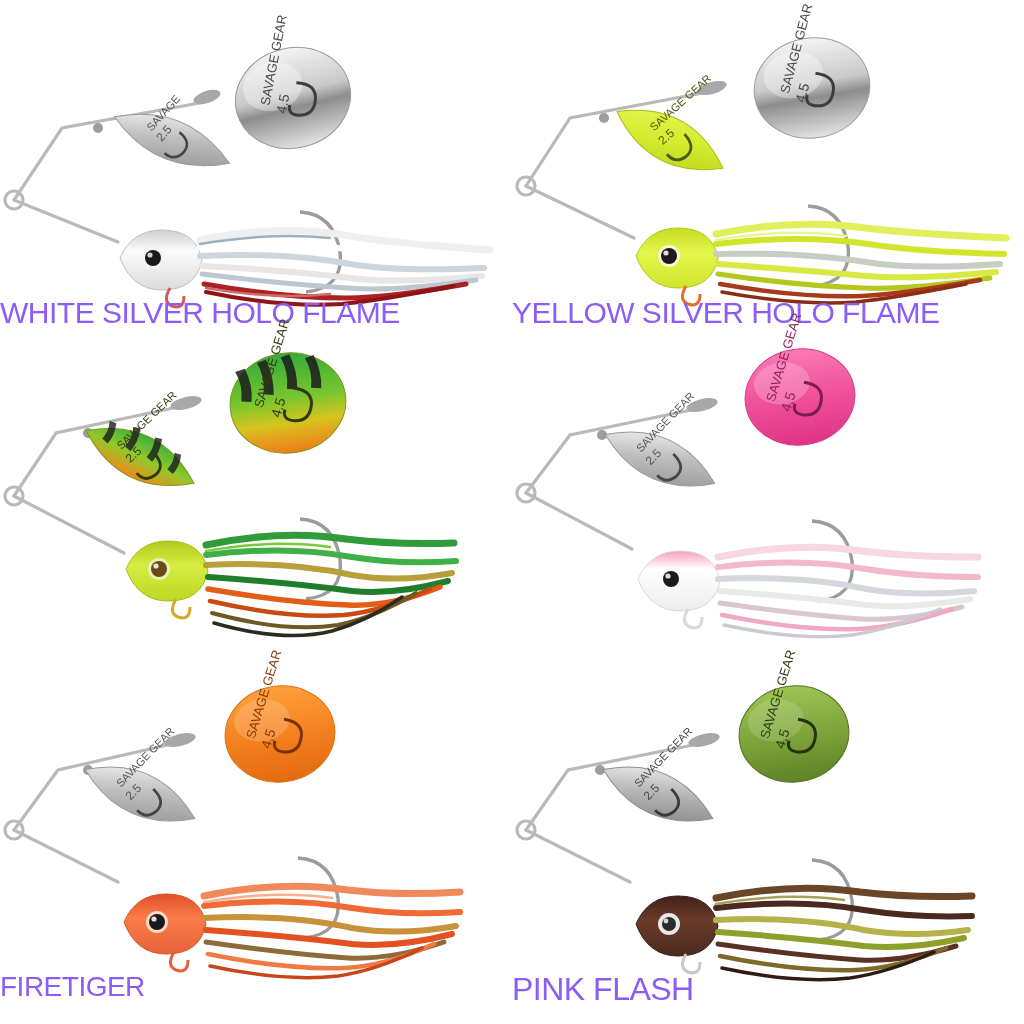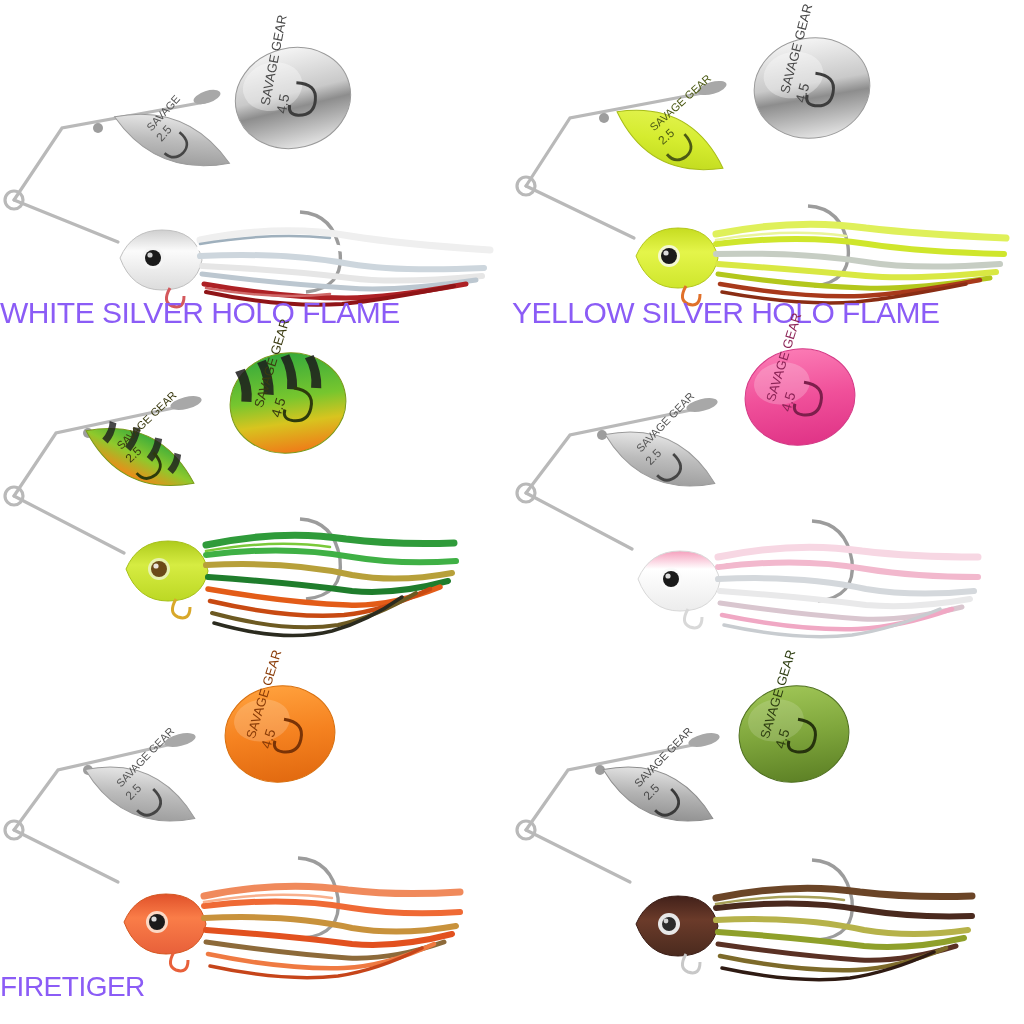--- a/index.html
+++ b/index.html
@@ -296,20 +296,21 @@
           <path d="M206 226 q82 -10 148 2 q50 8 112 8" stroke="#f2b8cd" stroke-width="6"></path>
           <path d="M206 238 q86 -4 148 10 q48 8 108 2" stroke="#d4d8dc" stroke-width="6"></path>
           <path d="M208 250 q84 6 146 14 q46 4 104 -6" stroke="#e9e9ea" stroke-width="6"></path>
           <path d="M208 262 q82 12 142 16 q44 2 100 -12" stroke="#d9c6cf" stroke-width="5"></path>
           <path d="M210 274 q78 16 136 14 q42 -2 94 -20" stroke="#f0a8c4" stroke-width="4.5"></path>
           <path d="M212 284 q74 16 128 10 q40 -6 88 -26" stroke="#c8ccd0" stroke-width="3.5"></path>
           <path d="M206 222 q70 -12 128 -4" stroke="#ffffff" stroke-width="2.5"></path>
         </g>
       </svg>
     </div>
+    <div class="label" style="top:630px;font-size:32px;">PINK FLASH</div>
   </div>
 
   <div class="cell r2 c0">
     <div class="lure">
       <svg viewBox="0 0 512 341" preserveAspectRatio="xMidYMid meet">
         <defs>
           <linearGradient id="or4" x1="0" y1="0" x2="0" y2="1">
             <stop offset="0" stop-color="#ffa03c"></stop>
               <stop offset=".5" stop-color="#f58220"></stop>
             <stop offset="1" stop-color="#e26a10"></stop>

